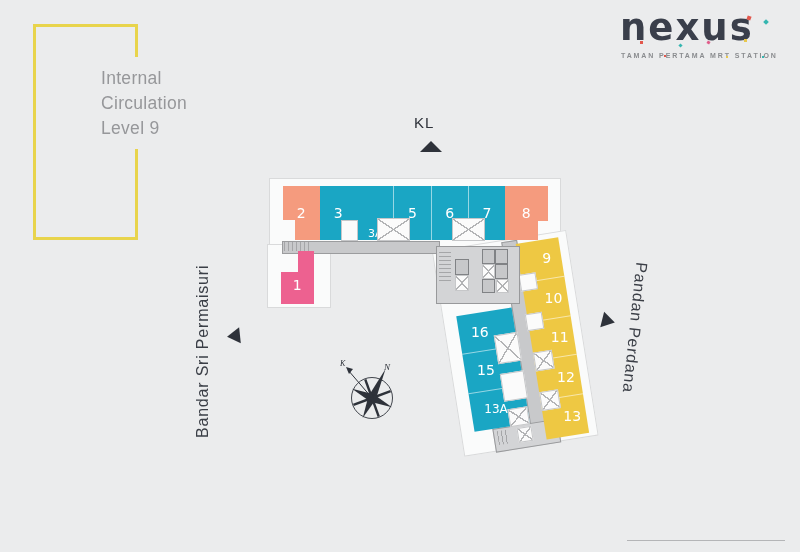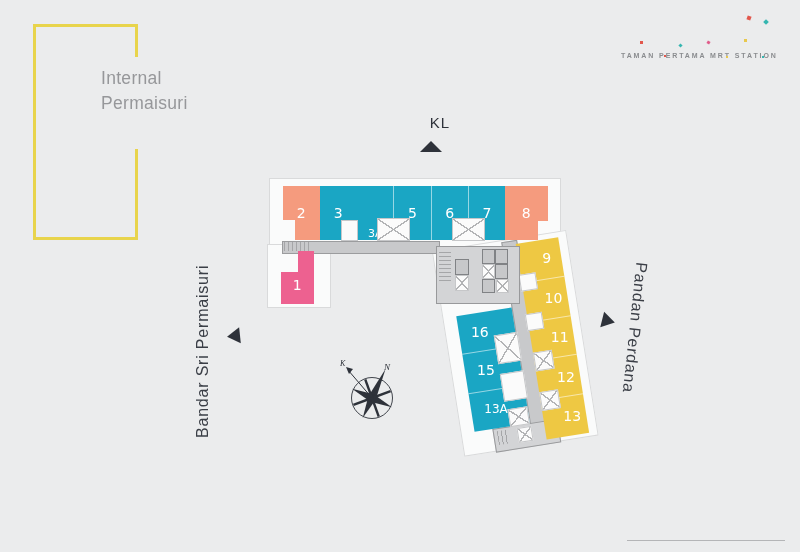--- a/index.html
+++ b/index.html
@@ -12,21 +12,21 @@
   .frame-gap{left:130px;top:57px;width:9px;height:92px;background:#ebeced;}
   .title{left:101px;top:66px;font-size:17.5px;line-height:25px;color:#96979a;letter-spacing:.3px;}
 
   .logo-word{left:620px;top:6px;width:150px;text-align:left;font-size:37px;font-weight:bold;
              color:#3a3f4b;letter-spacing:2px;font-family:"DejaVu Sans",sans-serif;}
   .logo-tagline{left:621px;top:52px;width:165px;font-size:7px;font-weight:bold;letter-spacing:1.9px;
                 color:#8a8c8f;white-space:nowrap;}
   .dot{position:absolute;}
 
   
-  .kl{left:414px;top:114px;width:36px;text-align:right;font-size:15px;color:#2e323a;letter-spacing:1px;}
+  .kl{left:414px;top:114px;width:36px;text-align:left;font-size:15px;color:#2e323a;letter-spacing:1px;}
   .arr-up{left:420px;top:141px;width:0;height:0;border-left:11px solid transparent;
           border-right:11px solid transparent;border-bottom:11px solid #2e323a;}
   .v-left{left:194px;top:253px;height:185px;writing-mode:vertical-rl;transform:rotate(180deg);
           font-size:16px;color:#3a3e46;letter-spacing:.8px;white-space:nowrap;}
   .arr-left{left:227px;top:328px;width:0;height:0;border-top:8px solid transparent;
             border-bottom:8px solid transparent;border-right:13px solid #2e323a;transform:rotate(-6deg);}
   .v-right{left:626px;top:262px;height:125px;writing-mode:vertical-rl;font-size:16px;color:#3a3e46;
            letter-spacing:.8px;white-space:nowrap;transform:rotate(6deg);}
   .arr-right{left:602px;top:313px;width:0;height:0;border-top:8px solid transparent;
              border-bottom:8px solid transparent;border-left:13px solid #2e323a;transform:rotate(14deg);}
@@ -70,23 +70,25 @@
 </style>
 </head>
 <body>
 
 <div class="canvas">
 
   <div class="abs frame"></div>
   <div class="abs frame-gap"></div>
   <div class="abs title">
     <div>Internal</div>
-    <div>Permaisuri</div>
-  </div>
-
+    <div>Circulation</div>
+    <div>Level 9</div>
+  </div>
+
+  <div class="abs logo-word">nexus</div>
   <span class="dot" style="left:747px;top:16px;width:4px;height:4px;background:#e2574c;transform:rotate(20deg);"></span>
   <span class="dot" style="left:764px;top:20px;width:4px;height:4px;background:#35b6b0;transform:rotate(45deg);"></span>
   <span class="dot" style="left:744px;top:39px;width:3px;height:3px;background:#e8c84d;"></span>
   <span class="dot" style="left:707px;top:41px;width:3px;height:3px;background:#e05c8a;transform:rotate(30deg);"></span>
   <span class="dot" style="left:640px;top:41px;width:3px;height:3px;background:#e2574c;"></span>
   <span class="dot" style="left:679px;top:44px;width:3px;height:3px;background:#35b6b0;transform:rotate(45deg);"></span>
   <div class="abs logo-tagline">TAMAN PERTAMA MRT STATION</div>
   <span class="dot" style="left:664px;top:55px;width:2px;height:2px;background:#e2574c;"></span>
   <span class="dot" style="left:726px;top:56px;width:2px;height:2px;background:#e8c84d;"></span>
   <span class="dot" style="left:762px;top:56px;width:2px;height:2px;background:#35b6b0;"></span>

